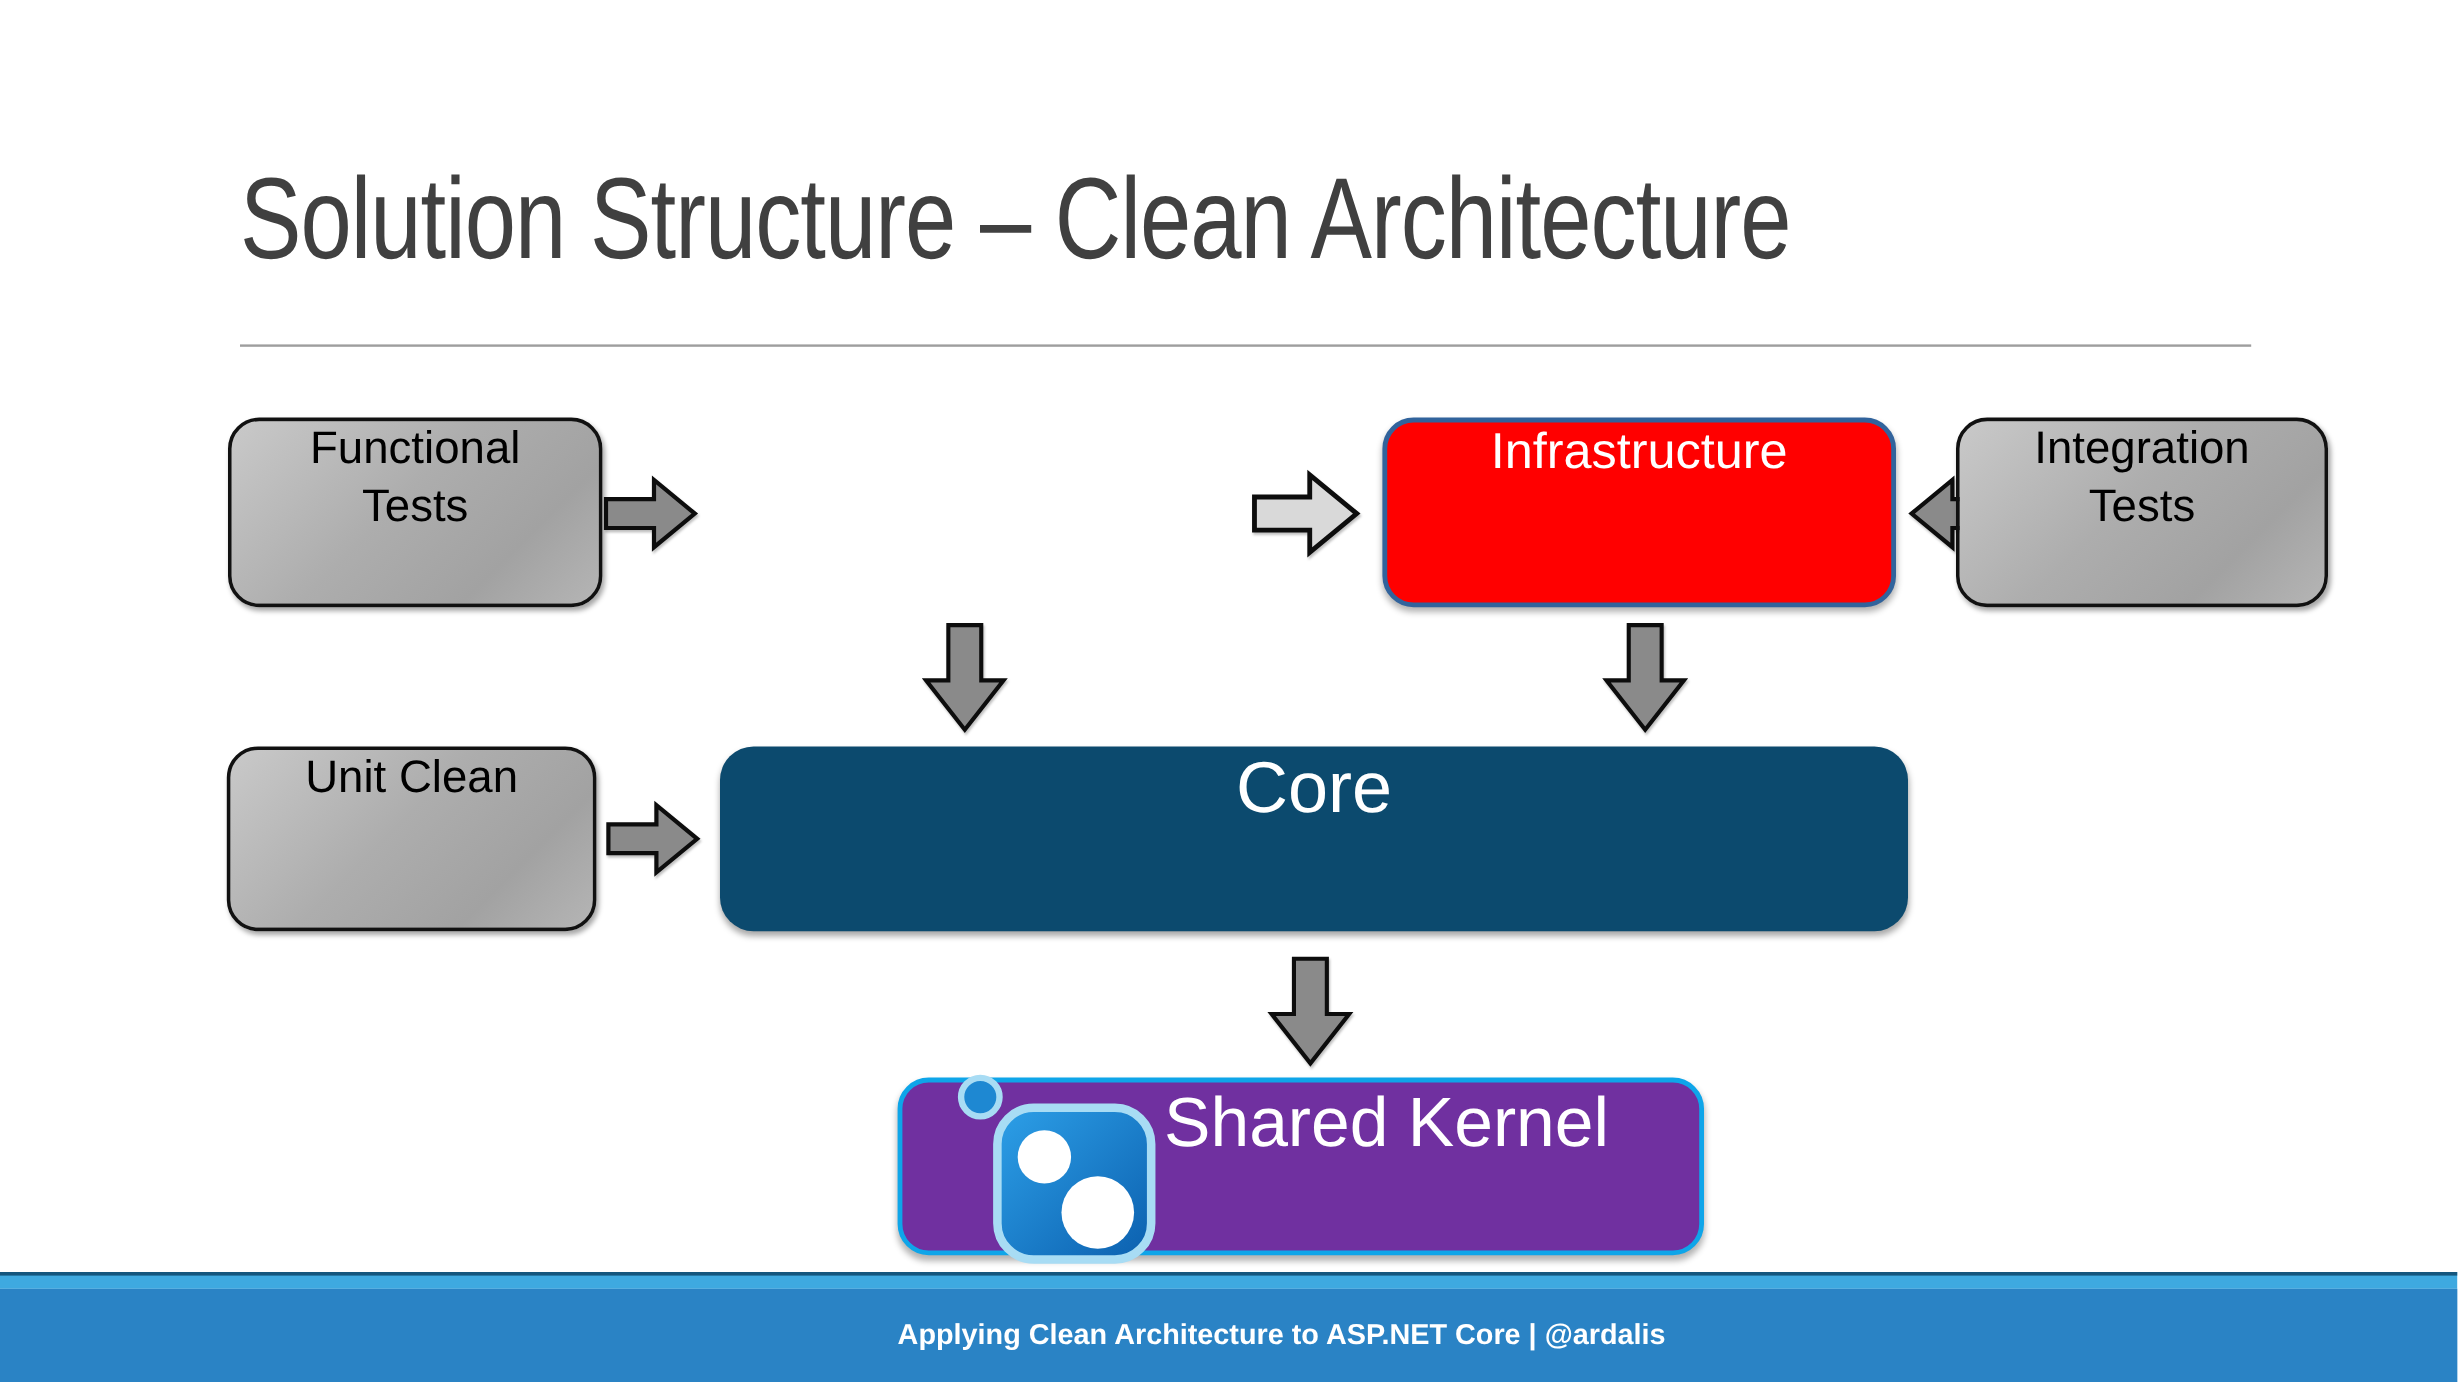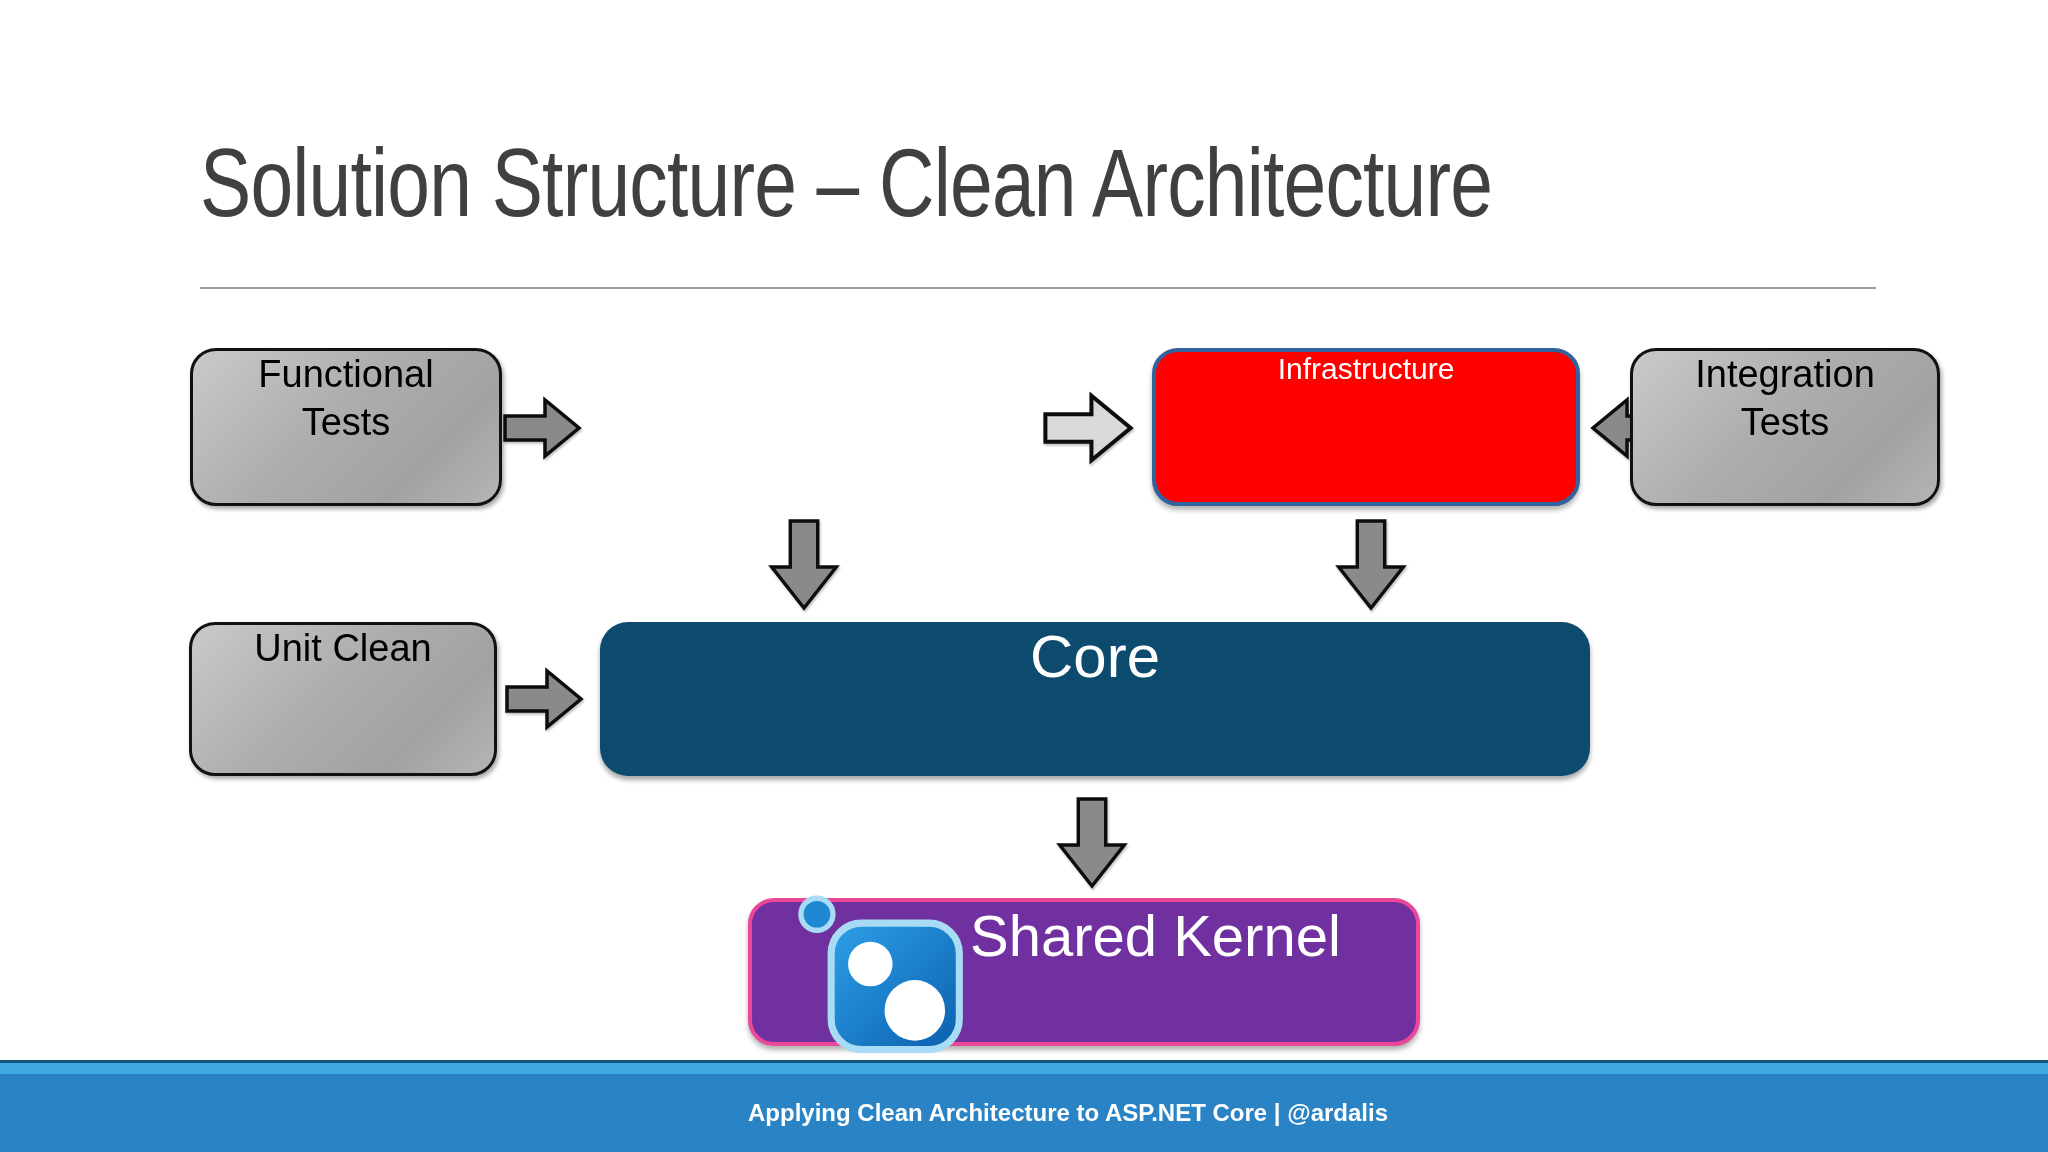--- a/index.html
+++ b/index.html
@@ -47,31 +47,31 @@
   #box-web{
     left:592px;top:348px;width:428px;height:158px;
     background:#2e8b58;border-radius:30px;
     box-shadow:0 4px 5px rgba(0,0,0,0.35);
     color:#ffffff;font-size:60px;
   }
   #box-infrastructure{
     left:1152px;top:348px;width:428px;height:158px;
     background:#ff0000;border:4px solid #31639c;border-radius:26px;
     box-shadow:0 4px 5px rgba(0,0,0,0.3);
-    color:#ffffff;font-size:30px;
+    color:#ffffff;font-size:42px;
   }
   #box-core{
     left:600px;top:622px;width:990px;height:154px;
     background:#0c4a6e;border-radius:28px;
     box-shadow:0 4px 5px rgba(0,0,0,0.35);
     color:#ffffff;font-size:60px;
   }
   #box-shared-kernel{
     left:748px;top:898px;width:672px;height:148px;
-    background:#7030a0;border:4px solid #ec4899;border-radius:26px;
+    background:#7030a0;border:4px solid #0ea5e9;border-radius:26px;
     box-shadow:0 4px 5px rgba(0,0,0,0.3);
     color:#ffffff;font-size:58px;
     justify-content:flex-start;
   }
   #box-shared-kernel .box-label{margin-left:218px;}
 
   
   .arrow{position:absolute;filter:drop-shadow(1px 2px 1px rgba(0,0,0,0.25));}
   .arrow polygon{stroke:#0d0d0d;stroke-width:3.5;stroke-linejoin:miter;}
   .arrow-dark polygon{fill:#8a8a8a;}

